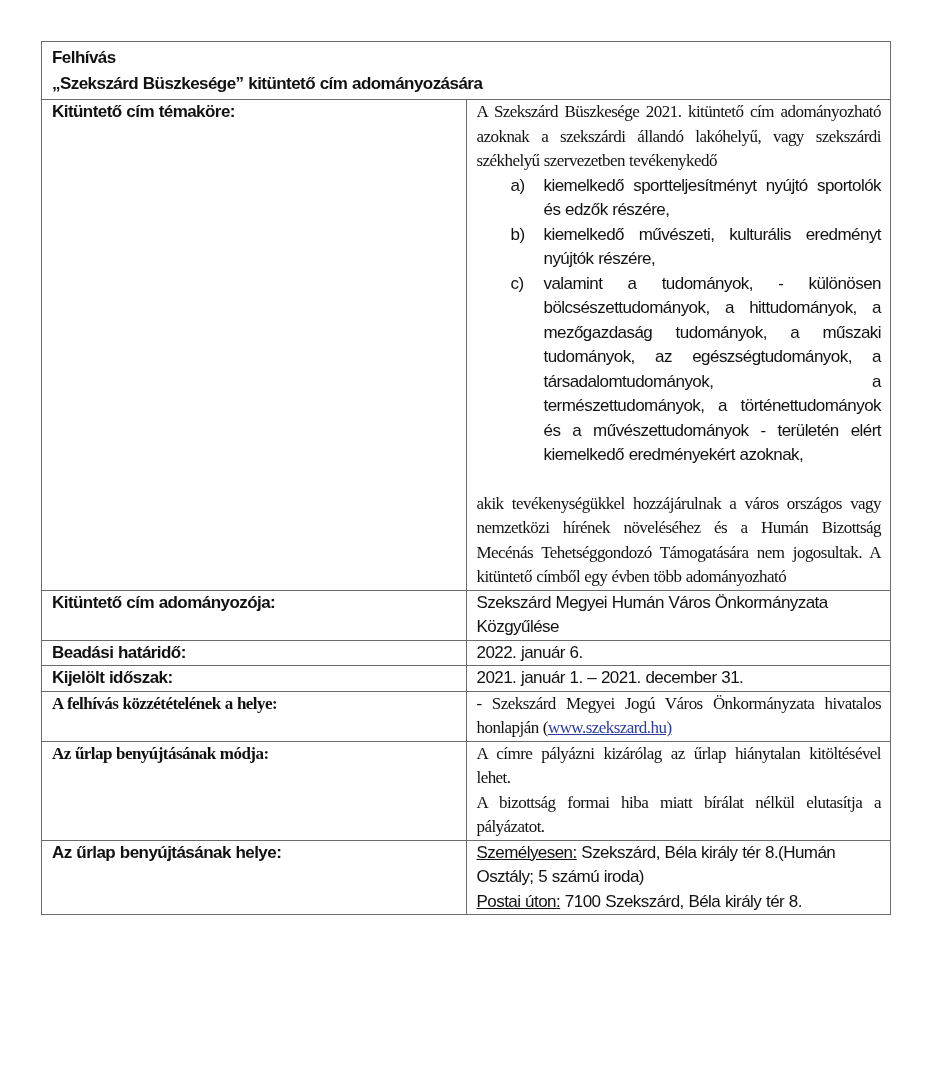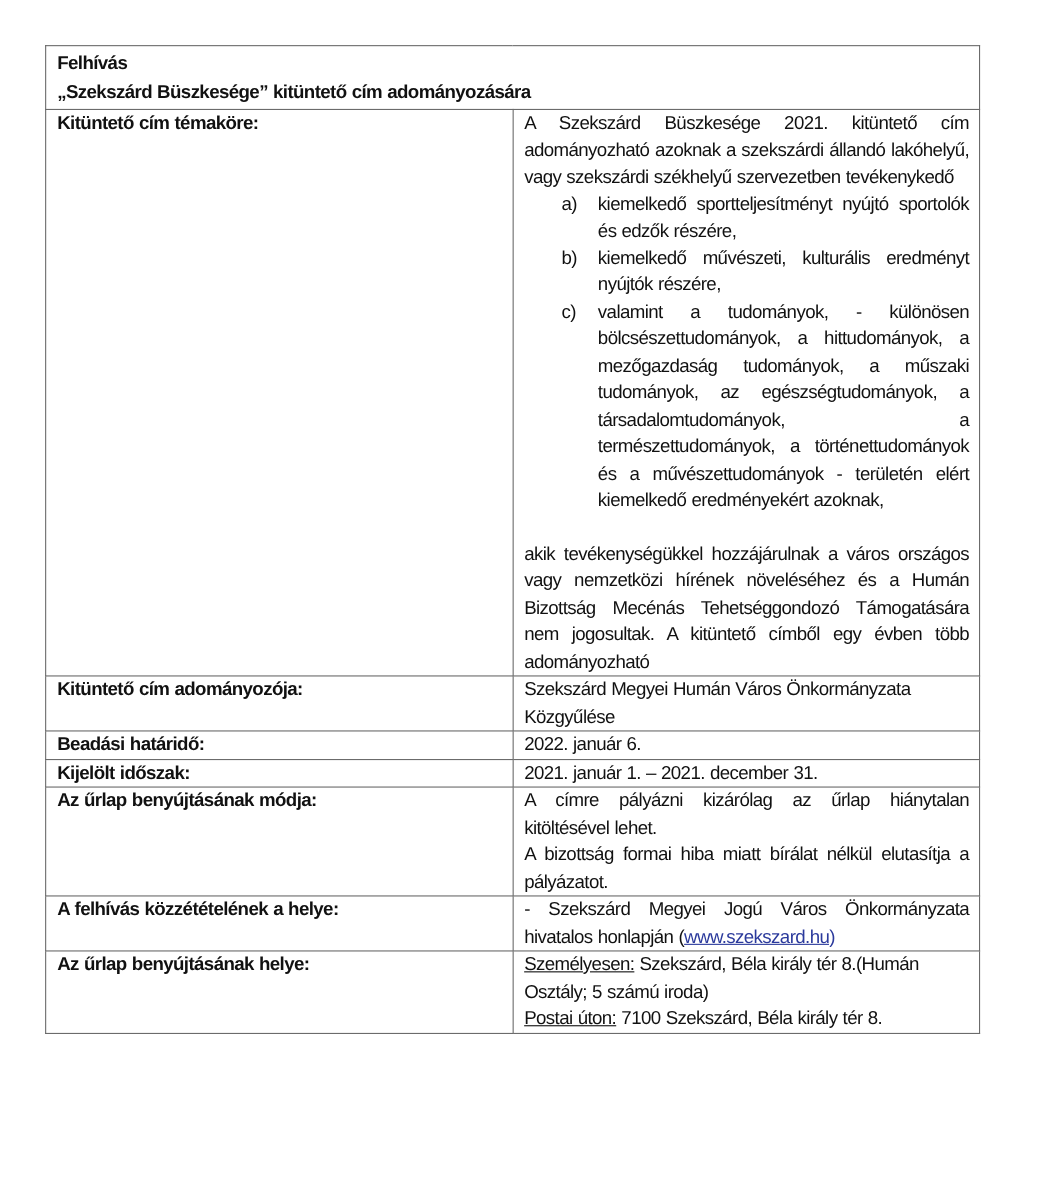--- a/index.html
+++ b/index.html
@@ -5,21 +5,21 @@
   html, body { margin: 0; padding: 0; background: #ffffff; }
   body { width: 947px; height: 1080px; position: relative; overflow: hidden;
          font-family: "Liberation Sans", "DejaVu Sans", sans-serif; color: #111; }
   .page { position: absolute; left: 41px; top: 41px; width: 850px; }
   table { border-collapse: collapse; width: 850px; table-layout: fixed; }
   td { border: 1.5px solid #6b6b6b; vertical-align: top; padding: 0 10px;
        font-size: 17px; line-height: 24.5px; letter-spacing: -0.55px; word-spacing: 0.5px; }
   td.label { width: 285px; font-weight: bold; padding-left: 10px; padding-right: 8px; }
   td.value { padding-left: 10px; padding-right: 9px; }
   .head { font-weight: bold; padding-top: 3px; padding-bottom: 2px; line-height: 26px; }
-  .justify { text-align: justify; text-align-last: left; }
+  .justify { text-align: justify; text-align-last: left; font-family: Liberation Serif, serif; }
   .label.justify { text-align: justify; }
   ol.items { list-style: none; margin: 0; padding: 0 0 0 34px; }
   ol.items li { position: relative; padding-left: 33px; text-align: justify; text-align-last: left; }
   ol.items li .marker { position: absolute; left: 0; top: 0; }
   .gap { height: 24px; }
   .u { text-decoration: underline; margin-top: 27px; }
   a.link { color: #2b3a9c; text-decoration: underline; }
 </style>
 </head>
 <body>
@@ -67,31 +67,31 @@
       <td class="label">Beadási határidő:</td>
       <td class="value">2022. január 6.</td>
     </tr>
 
     <tr>
       <td class="label">Kijelölt időszak:</td>
       <td class="value">2021. január 1. – 2021. december 31.</td>
     </tr>
 
     <tr>
+      <td class="label justify">A felhívás közzétételének a helye:</td>
+      <td class="value justify">
+        <span>- Szekszárd Megyei Jogú Város Önkormányzata hivatalos honlapján (</span><a class="link">www.szekszard.hu)</a>
+      </td>
+    </tr>
+
+    <tr>
       <td class="label justify">Az űrlap benyújtásának módja:</td>
       <td class="value">
         <div class="justify">A címre pályázni kizárólag az űrlap hiánytalan kitöltésével lehet.</div>
         <div class="justify">A bizottság formai hiba miatt bírálat nélkül elutasítja a pályázatot.</div>
-      </td>
-    </tr>
-
-    <tr>
-      <td class="label justify">A felhívás közzétételének a helye:</td>
-      <td class="value justify">
-        <span>- Szekszárd Megyei Jogú Város Önkormányzata hivatalos honlapján (</span><a class="link">www.szekszard.hu)</a>
       </td>
     </tr>
 
     <tr>
       <td class="label">Az űrlap benyújtásának helye:</td>
       <td class="value">
         <div>
           <span class="u">Személyesen:</span><span> Szekszárd, Béla király tér 8.(Humán Osztály; 5 számú iroda)</span>
         </div>
         <div>

